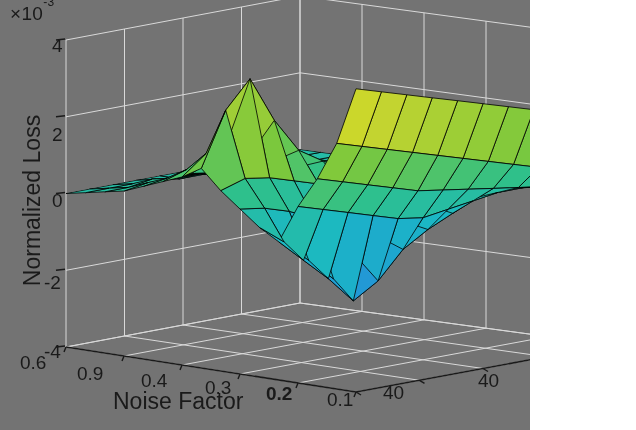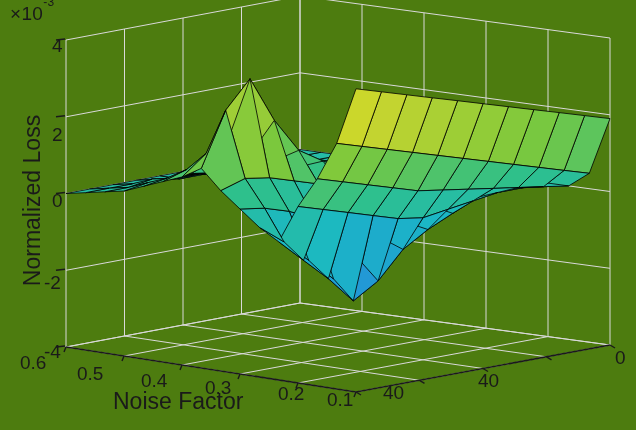--- a/index.html
+++ b/index.html
@@ -1,18 +1,18 @@
 <!DOCTYPE html>
 <html><head>
 <meta charset="utf-8">
 <style>
   html,body{margin:0;padding:0;background:#fff;}
   #root{
-    position:relative;width:636px;height:430px;overflow:hidden;
-    background:#4d7c0f;
+    position:relative;width:530px;height:430px;overflow:hidden;
+    background:#737373;
     font-family:"Liberation Sans", sans-serif;
     color:#1a1a1a;
   }
   .txt{position:absolute;white-space:nowrap;color:#1a1a1a;}
   #exp-label{left:10px;top:2px;font-size:19px;letter-spacing:.3px;}
   #exp-label sup{font-size:12px;top:-.6em;position:relative;}
   .tick{font-size:19px;}
   .axtitle{font-size:23px;}
   #ylabel{
     left:-58px;top:187px;width:180px;text-align:center;
@@ -244,22 +244,22 @@
   <div class="txt axtitle" id="ylabel">Normalized Loss</div>
   <div class="txt axtitle" id="xlabel">Noise Factor</div>
 
   <div id="tick-layer">
       <div class="txt tick" style="left: 52px; top: 35px;">4</div>
       <div class="txt tick" style="left: 52px; top: 124px;">2</div>
       <div class="txt tick" style="left: 52px; top: 190px;">0</div>
       <div class="txt tick" style="left: 44px; top: 272px;">-2</div>
       <div class="txt tick" style="left: 44px; top: 341px;">-4</div>
       <div class="txt tick" style="left: 20px; top: 352px;">0.6</div>
-      <div class="txt tick" style="left: 77px; top: 363px;">0.5</div>
+      <div class="txt tick" style="left: 77px; top: 363px;">0.9</div>
       <div class="txt tick" style="left: 141px; top: 370px;">0.4</div>
       <div class="txt tick" style="left: 205px; top: 377px;">0.3</div>
-      <div class="txt tick" style="left: 278px; top: 383px;">0.2</div>
+      <div class="txt tick" style="left: 266px; top: 383px; font-weight: bold;">0.2</div>
       <div class="txt tick" style="left: 327px; top: 389px;">0.1</div>
       <div class="txt tick" style="left: 375px; top: 382px; margin-left: 8px;">40</div>
       <div class="txt tick" style="left: 478px; top: 370px;">40</div>
       <div class="txt tick" style="left: 615px; top: 347px;">0</div>
     </div>
 </div>
 
 </body></html>

